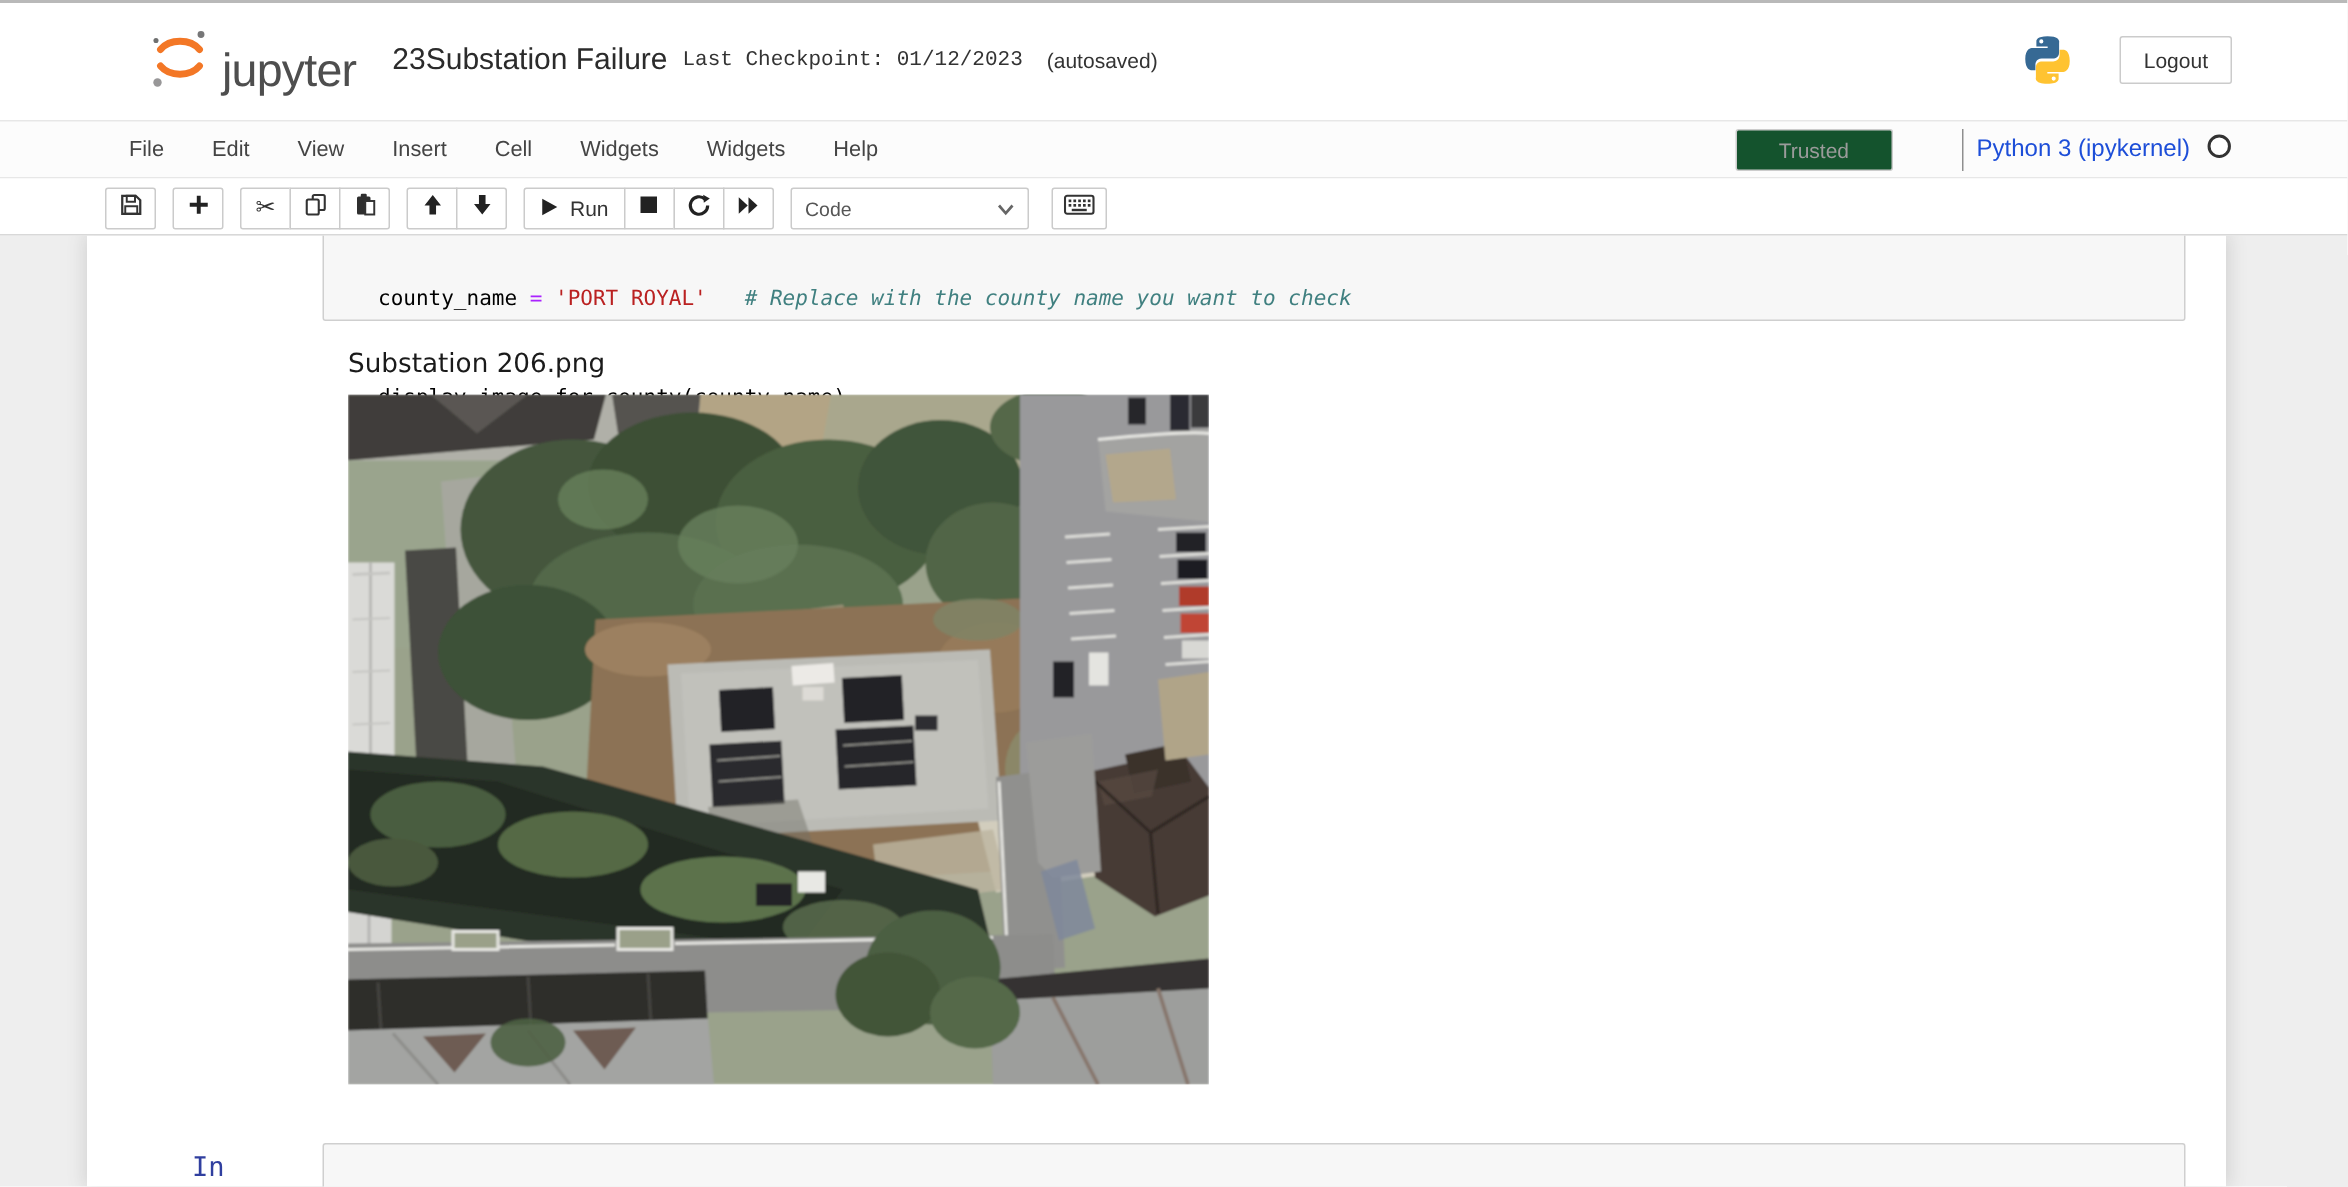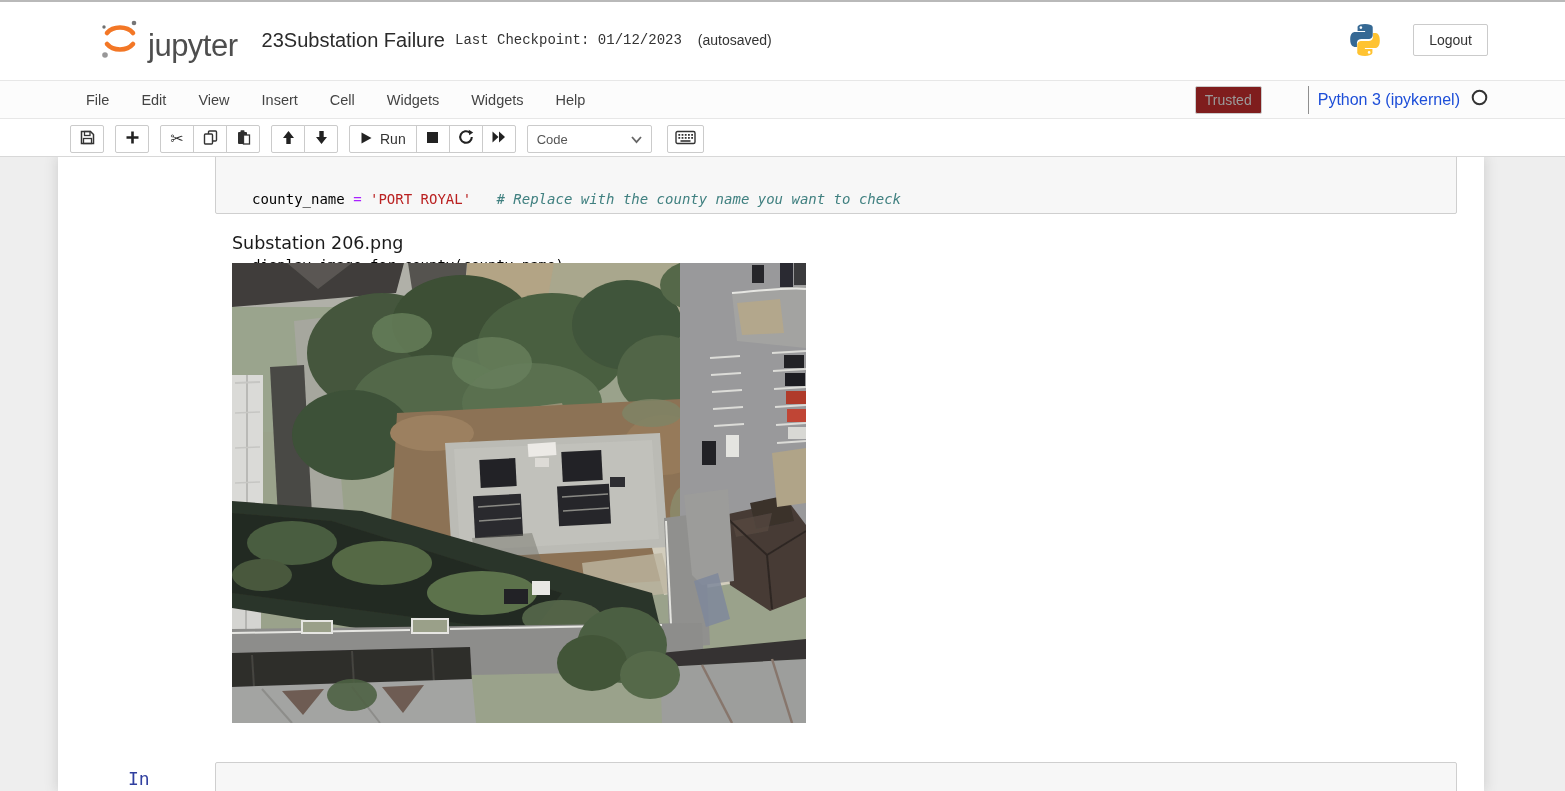--- a/index.html
+++ b/index.html
@@ -30,41 +30,41 @@
     font-family:"Liberation Sans", sans-serif;
   }
   
   .menubar {
     height:39px; border-top:1px solid #e7e7e7; border-bottom:1px solid #e7e7e7;
     display:flex; align-items:center; padding-left:70px; background:#fcfcfc;
   }
   .menu-item { padding:0 16px; font-size:14.5px; color:#444; cursor:pointer; }
   .menubar-right { margin-left:auto; display:flex; align-items:center; padding-right:77px; }
   .trusted-btn {
-    border:1px solid #ccc; border-radius:2px; background:#7f1d1d;
-    color:#9b9b9b; font-size:14px; padding:5px 9px; margin-right:46px; cursor:pointer;
+    border:1px solid #ccc; border-radius:2px; background:#14532d;
+    color:#9b9b9b; font-size:14px; padding:5px 28px; margin-right:46px; cursor:pointer;
     font-family:"Liberation Sans", sans-serif;
   }
   .kernel-divider { width:1px; height:28px; background:#8f8f8f; margin-right:9px; }
   .kernel-name { font-size:16px; color:#1d4ed8; margin-right:11px; }
   
   .toolbar { height:37px; display:flex; align-items:flex-start; padding:6px 0 0 70px; background:#fff; }
   .btn-group { display:flex; margin-right:11px; }
   .tb-btn {
     height:28px; min-width:34px; background:#fff; border:1px solid #cbcbcb;
     display:flex; align-items:center; justify-content:center; cursor:pointer; padding:0 6px;
   }
   .btn-group .tb-btn + .tb-btn { margin-left:-1px; }
   .btn-group .tb-btn:first-child { border-radius:2px 0 0 2px; }
   .btn-group .tb-btn:last-child { border-radius:0 2px 2px 0; }
   .btn-group .tb-btn:only-child { border-radius:2px; }
   .run-btn { padding:0 10px; font-size:14px; color:#333; gap:7px; }
   .glyph { font-size:16px; color:#333; line-height:1; }
   .cell-type-select {
-    width:125px; height:28px; border:1px solid #cbcbcb; border-radius:2px; background:#fff;
+    width:159px; height:28px; border:1px solid #cbcbcb; border-radius:2px; background:#fff;
     display:flex; align-items:center; justify-content:space-between;
     padding:0 9px; font-size:13px; color:#555; margin-right:15px; cursor:pointer;
   }
   
   .nb-container {
     position:absolute; left:58px; top:157px; width:1426px; height:634px;
     background:#fff; box-shadow:0 0 12px 1px rgba(87,87,87,0.2);
   }
   .code-box {
     position:absolute; left:157px; width:1242px;

